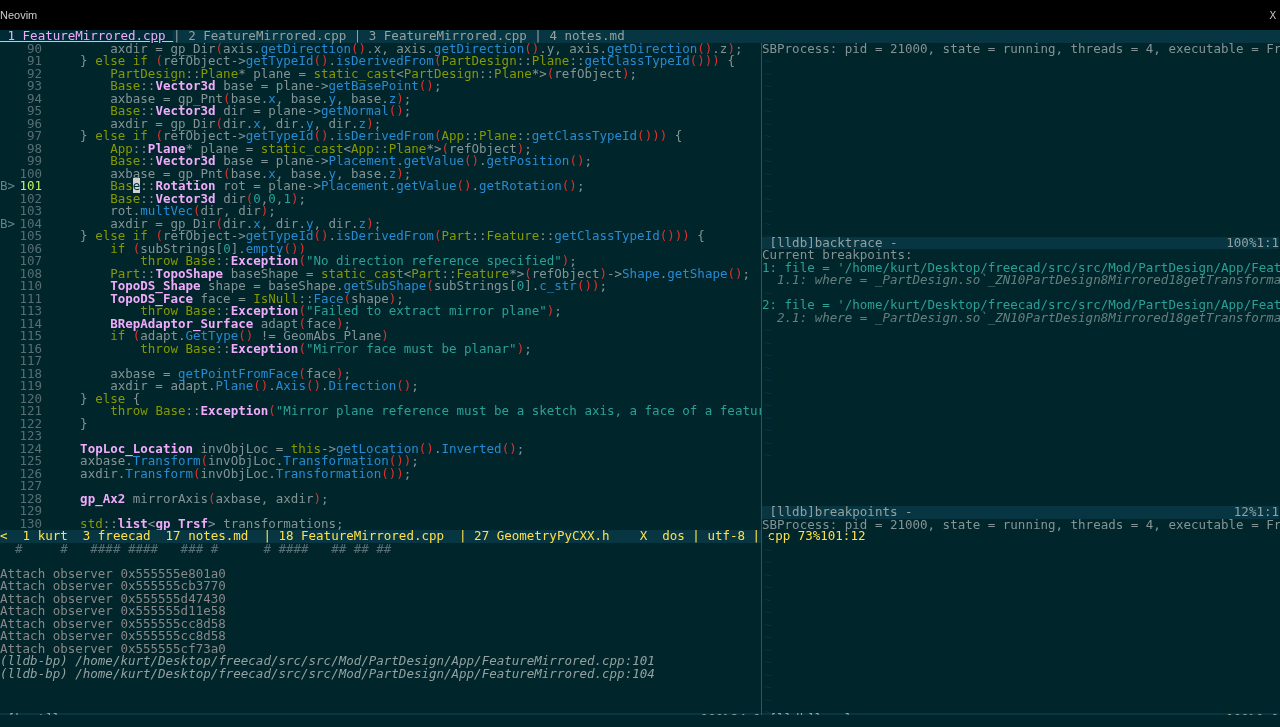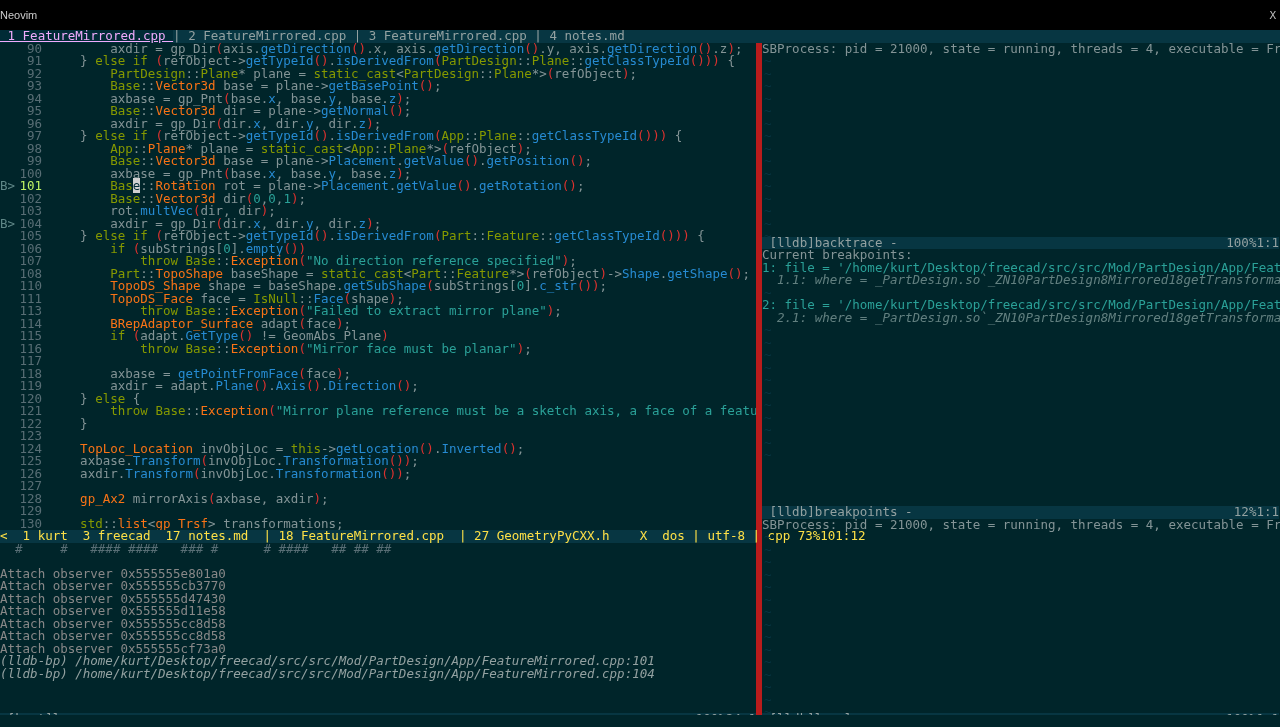--- a/index.html
+++ b/index.html
@@ -46,21 +46,21 @@
   .tab.active { background: #002b36; color: #f0abfc; text-decoration: underline; }
   .main {
     display: flex;
     height: 683px;
     width: 100%;
   }
   .left {
     width: 762px;
     display: flex;
     flex-direction: column;
-    border-right: 6px solid #b91c1c;
+    border-right: 1px solid #b91c1c;
   }
   .right {
     width: 517px;
     display: flex;
     flex-direction: column;
   }
   .code-pane {
     flex: 0 0 auto;
     overflow: hidden;
   }
@@ -77,21 +77,21 @@
   }
   .linenum {
     width: 28px;
     text-align: right;
     color: #586e75;
     flex-shrink: 0;
   }
   .linenum.current { color: #bef264; }
   .codetxt { padding-left: 8px; }
   .c-kw { color: #859900; }
-  .c-type { color: #f97316; }
+  .c-type { color: #f0abfc; font-weight: bold; }
   .c-func { color: #268bd2; }
   .c-str { color: #2aa198; }
   .c-num { color: #2aa198; }
   .c-ns { color: #859900; }
   .c-paren { color: #dc322f; }
   .c-comment { color: #586e75; font-style: italic; }
   .c-todo { color: #d33682; font-style: italic; }
   .c-member { color: #268bd2; }
   .c-cursor { background: #d0d0d0; color: #002b36; }
   .bufline {

